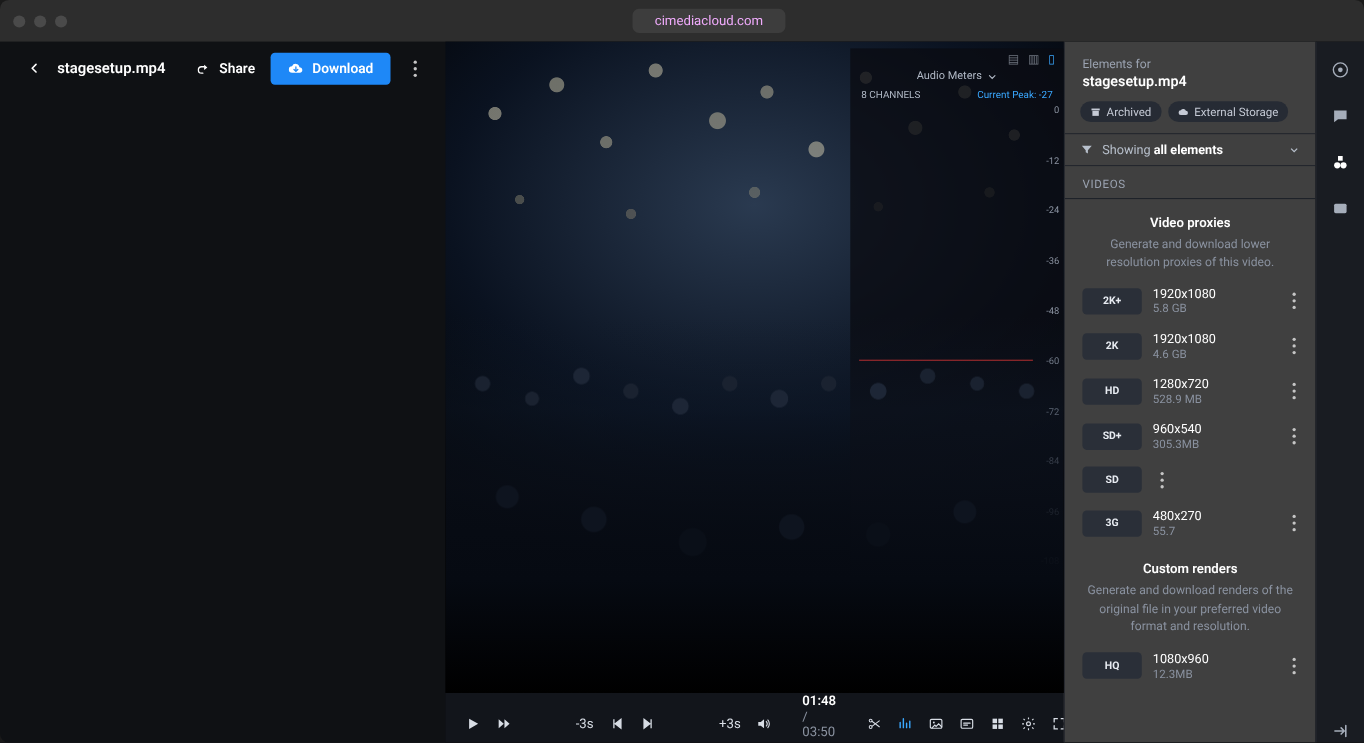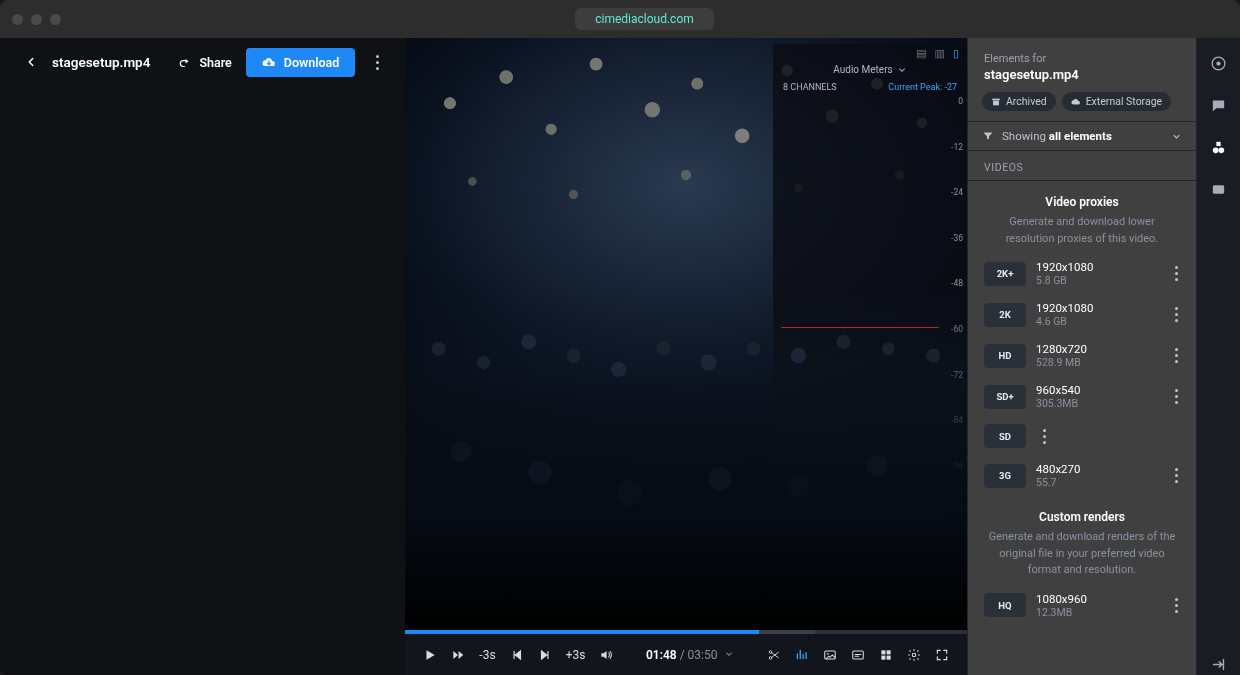--- a/index.html
+++ b/index.html
@@ -2,21 +2,21 @@
 <html><head>
 <meta charset="utf-8">
 <style>
   * { box-sizing: border-box; margin: 0; padding: 0; font-family: -apple-system, BlinkMacSystemFont, "Segoe UI", Roboto, sans-serif; }
   body { background: #1a1a1a; color: #e5e7eb; width: 1240px; height: 675px; overflow: hidden; position: relative; }
 
   
   .browser-chrome { height: 38px; background: #2d2d2d; display: flex; align-items: center; padding: 0 12px; border-radius: 8px 8px 0 0; }
   .traffic { display: flex; gap: 8px; }
   .traffic span { width: 11px; height: 11px; border-radius: 50%; background: #4a4a4a; }
-  .url-pill { margin: 0 auto; background: #3d3d3d; padding: 4px 20px; border-radius: 6px; font-size: 12px; color: #5eead4; }
+  .url-pill { margin: 0 auto; background: #3d3d3d; padding: 4px 20px; border-radius: 6px; font-size: 12px; color: #f0abfc; }
 
   .app { position: absolute; top: 38px; left: 0; right: 0; bottom: 0; display: flex; flex-direction: row; background: #0f1114; border-radius: 0 0 8px 8px; }
 
   
   .topbar { height: 48px; display: flex; align-items: center; padding: 0 20px 0 24px; gap: 14px; }
   .topbar .back { color: #fff; display:flex; align-items:center;}
   .topbar .filename { font-size: 13.5px; font-weight: 600; color: #fff; }
   .topbar .spacer { flex: 1; }
   .share { display: flex; align-items: flex-end; gap: 7px; font-size: 12.5px; font-weight: 600; color:#fff; cursor:pointer;}
   .download-btn { background: #1e88f7; color: #fff; font-size: 12.5px; font-weight: 600; padding: 7px 16px; border-radius: 4px; display:flex; align-items:center; gap:8px; cursor:pointer;}
@@ -108,40 +108,40 @@
   .playbar { height:45px; background:#12151b; display:flex; flex-direction:column;}
   .scrub { height:4px; position:relative; background:#2a2f38;}
   .scrub .buffered{position:absolute;left:0;top:0;bottom:0;width:73%;background:#3a3f48;}
   .scrub .played{position:absolute;left:0;top:0;bottom:0;width:63%;background:#1e88f7;}
   .controls{flex:1; display:flex; align-items:center; gap:14px; padding:0 18px; color:#d8dde5;}
   .controls .pb{cursor:pointer; display:flex; align-items:center; font-size:12px;}
   .controls .tc{ font-size:12px; font-weight:600;color:#fff;}
   .controls .tc .dur{color:#8a92a0; font-weight:400;}
   .controls .mid-spacer{flex:1;}
   .controls svg{width:14px;height:14px;}
-  .txt-btn{font-size:11px;}
+  .txt-btn{font-size:11px;margin-left:44px;}
 
   
   .side { background:#404040; border-left:1px solid #23262d; display:flex; flex-direction:column; min-width:0; font-size:12px; overflow:hidden;}
   .side-head{ padding:14px 16px 10px;}
   .side-head .lbl{ font-size:11px; color:#9aa2b0;}
   .side-head .fn{ font-size:13px; font-weight:600; color:#fff; margin-top:2px;}
   .pills{display:flex; gap:6px; padding:0 14px 10px;}
   .pill{background:#262b34; padding:3px 9px; border-radius:10px; font-size:10.5px; color:#c5cad5; display:flex; align-items:center; gap:5px;}
   .filter-row{display:flex; align-items:center; gap:8px; padding:7px 14px; border-top:1px solid #23262d; border-bottom:1px solid #23262d; cursor:pointer; color:#b8c0cc; font-size:11.5px;}
   .filter-row .all{color:#fff;font-weight:bold;}
   .filter-row .chev{margin-left:auto;}
   .section-lbl{ padding:10px 16px 6px; font-size:10.5px; letter-spacing:.6px; color:#9aa2b0; border-bottom:1px solid #1e2229;}
   .scroll{flex:1; overflow-y:auto; }
   .scroll::-webkit-scrollbar{width:6px;} .scroll::-webkit-scrollbar-thumb{background:#2e333d;border-radius:3px;}
   .group{ padding:14px 16px 6px;text-align:center;}
   .group .gt{font-size:12px; font-weight:600; color:#fff;}
   .group .gd{font-size:11px; color:#8a92a0; margin-top:5px; line-height:1.5;}
   .proxy{display:flex; align-items:center; gap:10px; padding:7px 12px 7px 16px; cursor:pointer;}
-  .badge{width:42px; height:24px; border-radius:4px; background:#2a2f38; color:#e8ecf2; font-size:9.5px; font-weight:700; display:flex; align-items:center; justify-content:center;}
+  .badge{width:54px; height:24px; border-radius:4px; background:#2a2f38; color:#e8ecf2; font-size:9.5px; font-weight:700; display:flex; align-items:center; justify-content:center;}
   .pinfo{flex:1; min-width:0;}
   .pinfo .r{font-size:11.5px; font-weight:400; color:#fff;}
   .pinfo .s{font-size:10.5px; color:#8a92a0;}
   .proxy .kebab{padding:2px;}
   .rail { background:#191c22; border-left:1px solid #23262d; display:flex; flex-direction:column; align-items:center; padding-top:14px; gap:20px;}
   .rail .ri{width:22px;height:22px;display:flex;align-items:center;justify-content:center;color:#a5adba;cursor:pointer;}
   .rail .ri.active{color:#fff;}
   .rail .spacer{flex:1;}
   .ri svg{width:17px;height:17px;}
 

